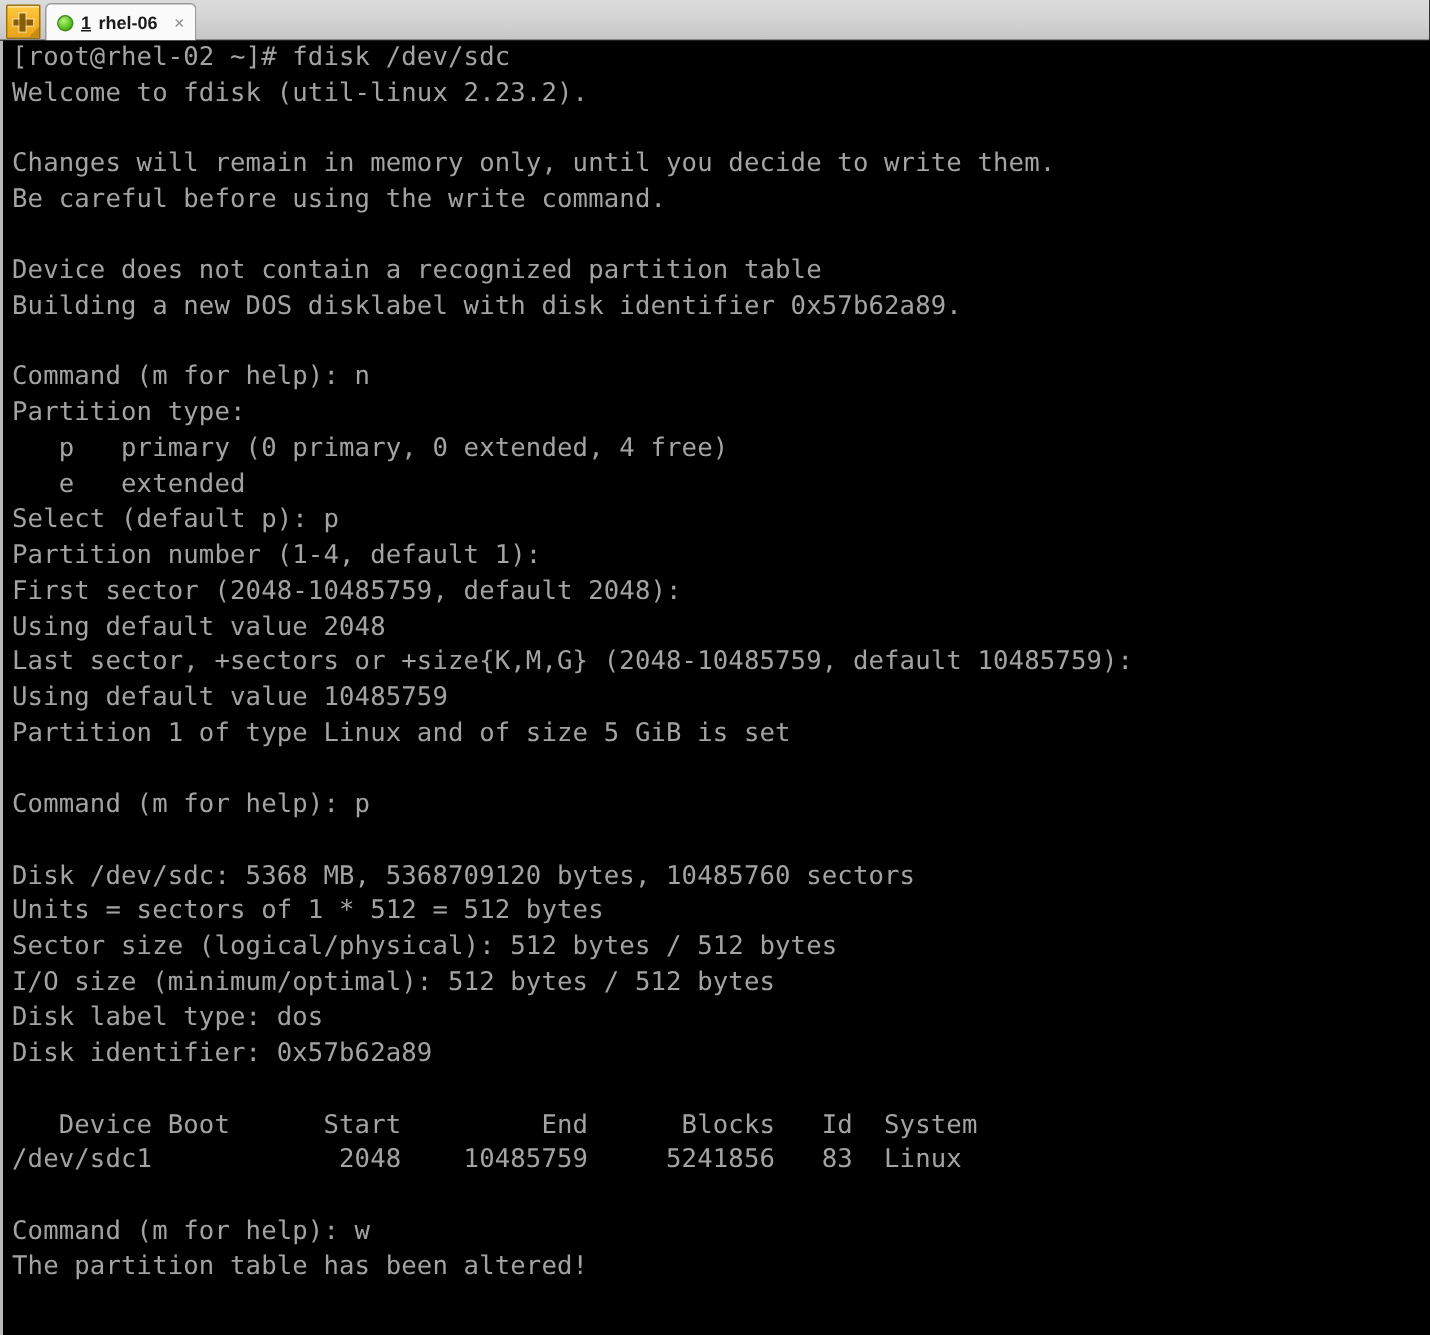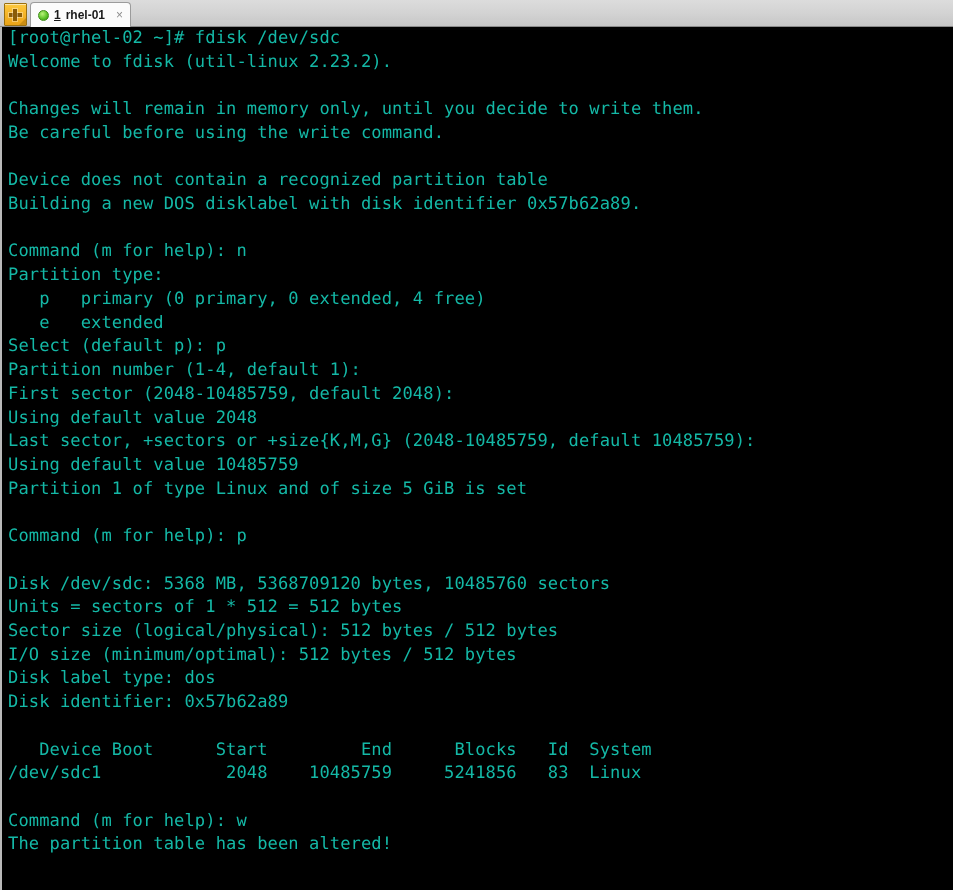--- a/index.html
+++ b/index.html
@@ -139,21 +139,21 @@
     height: 863px;
     background: #b9b9b9;
   }
 
   .screen {
     position: absolute;
     left: 8px;
     top: 0px;
     right: 0;
     bottom: 0;
-    color: #14b8a6;
+    color: #a3a3a3;
     font-family: "DejaVu Sans Mono", "Liberation Mono", monospace;
     font-size: 17.1px;
     line-height: 23.72px;
     letter-spacing: 0.09px;
     white-space: pre;
     font-weight: 400;
     text-rendering: geometricPrecision;
   }
   .line {
     height: 23.72px;
@@ -169,21 +169,21 @@
 
     <div class="newtab-btn">
       <span class="plus-h"></span>
       <span class="plus-v"></span>
       <span class="fold"></span>
     </div>
 
     <div class="tab">
       <span class="status-dot"></span>
       <span class="tab-index">1</span>
-      <span class="tab-label">rhel-01</span>
+      <span class="tab-label">rhel-06</span>
       <span class="tab-close">×</span>
     </div>
 
   </div>
 
   <div class="terminal-wrap">
     <div class="left-edge"></div>
     <div class="screen" id="screen"><div class="line">[root@rhel-02 ~]# fdisk /dev/sdc</div><div class="line">Welcome to fdisk (util-linux 2.23.2).</div><div class="line"></div><div class="line">Changes will remain in memory only, until you decide to write them.</div><div class="line">Be careful before using the write command.</div><div class="line"></div><div class="line">Device does not contain a recognized partition table</div><div class="line">Building a new DOS disklabel with disk identifier 0x57b62a89.</div><div class="line"></div><div class="line">Command (m for help): n</div><div class="line">Partition type:</div><div class="line">   p   primary (0 primary, 0 extended, 4 free)</div><div class="line">   e   extended</div><div class="line">Select (default p): p</div><div class="line">Partition number (1-4, default 1):</div><div class="line">First sector (2048-10485759, default 2048):</div><div class="line">Using default value 2048</div><div class="line">Last sector, +sectors or +size{K,M,G} (2048-10485759, default 10485759):</div><div class="line">Using default value 10485759</div><div class="line">Partition 1 of type Linux and of size 5 GiB is set</div><div class="line"></div><div class="line">Command (m for help): p</div><div class="line"></div><div class="line">Disk /dev/sdc: 5368 MB, 5368709120 bytes, 10485760 sectors</div><div class="line">Units = sectors of 1 * 512 = 512 bytes</div><div class="line">Sector size (logical/physical): 512 bytes / 512 bytes</div><div class="line">I/O size (minimum/optimal): 512 bytes / 512 bytes</div><div class="line">Disk label type: dos</div><div class="line">Disk identifier: 0x57b62a89</div><div class="line"></div><div class="line">   Device Boot      Start         End      Blocks   Id  System</div><div class="line">/dev/sdc1            2048    10485759     5241856   83  Linux</div><div class="line"></div><div class="line">Command (m for help): w</div><div class="line">The partition table has been altered!</div></div>
   </div>
 

